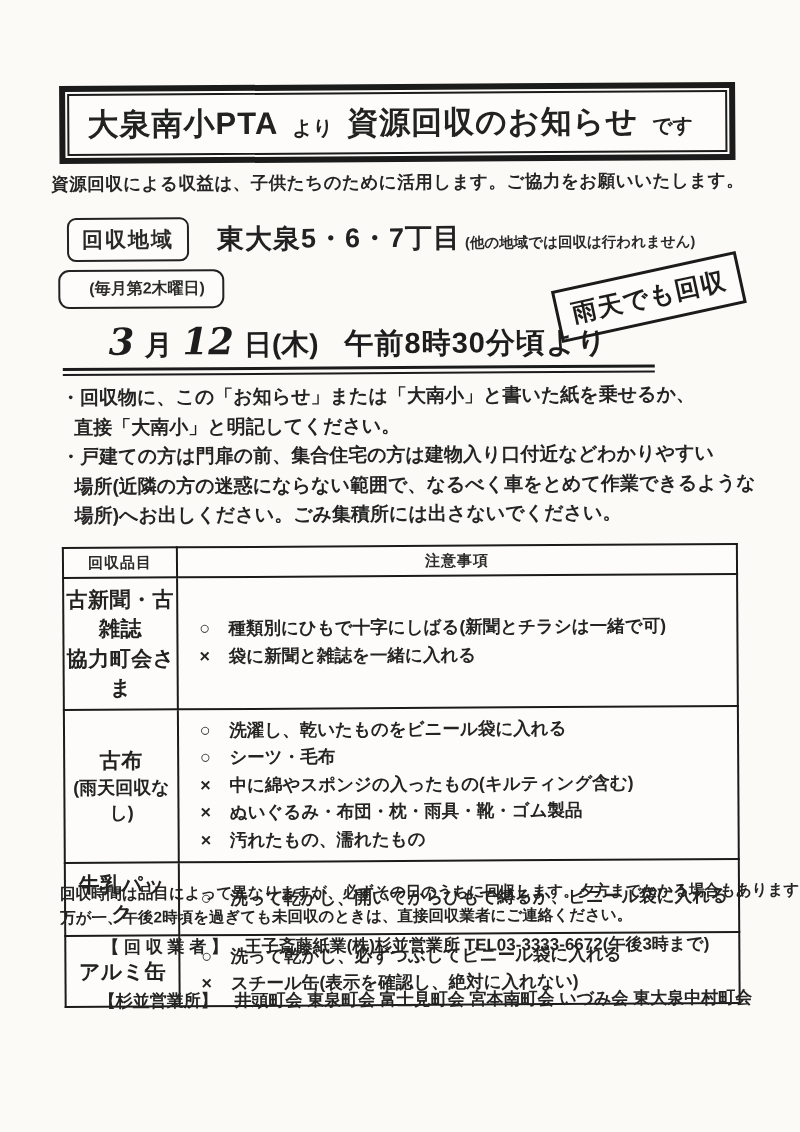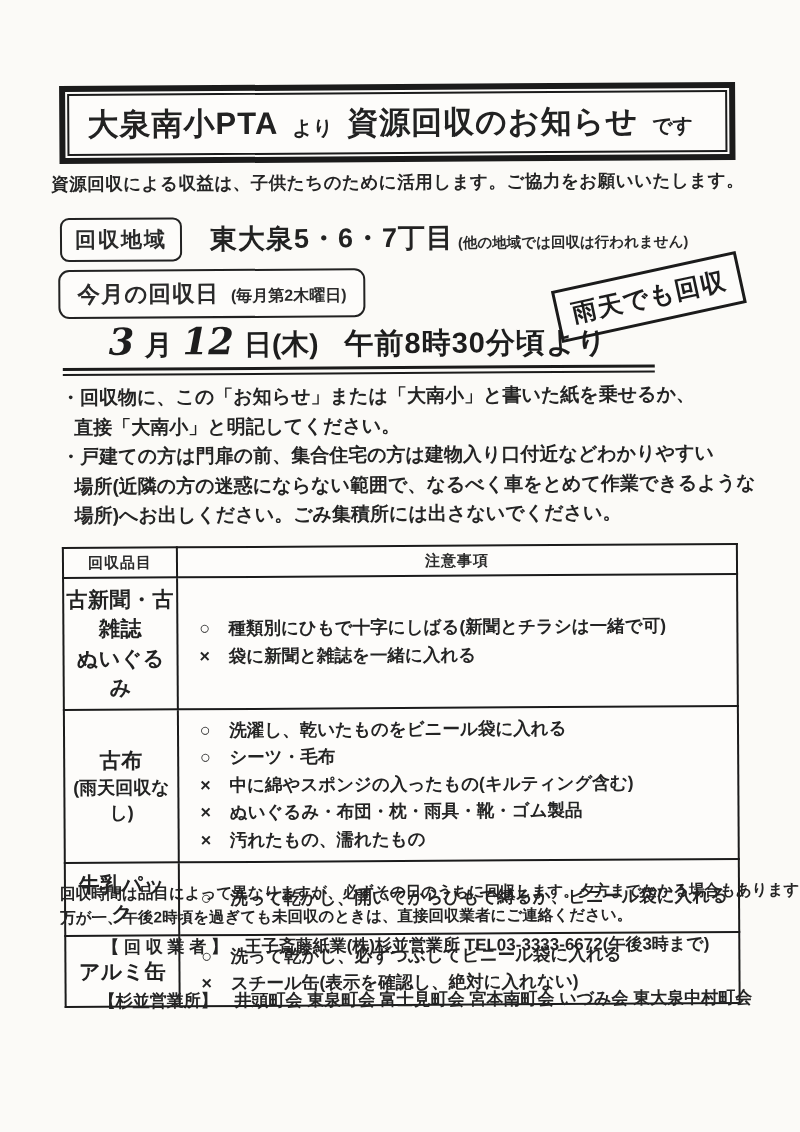--- a/index.html
+++ b/index.html
@@ -57,20 +57,21 @@
   }
   .round-label {
     border: 2.5px solid #222;
     border-radius: 9px;
     background: #fdfcfa;
     padding: 6px 13px;
     font-size: 21px;
     letter-spacing: 2px;
     white-space: nowrap;
     color: #2a2a2a;
+    margin-left: 7px;
   }
   .area-value { font-size: 27px; letter-spacing: 1px; margin-left: 28px; white-space: nowrap; color: #222; }
   .area-note { font-size: 14.5px; margin-left: 4px; padding-top: 10px; white-space: nowrap; color: #2a2a2a; }
 
   
   .schedule-box {
     position: absolute;
     left: 60px; top: 268px;
     border: 2.5px solid #222;
     border-radius: 11px;
@@ -223,21 +224,20 @@
 
     <div class="subtitle">資源回収による収益は、子供たちのために活用します。ご協力をお願いいたします。</div>
 
     <div class="area-row">
       <span class="round-label">回収地域</span>
       <span class="area-value">東大泉5・6・7丁目</span>
       <span class="area-note">(他の地域では回収は行われません)</span>
     </div>
 
     <div class="schedule-box">
-      <span class="schedule-label">今月の回収日</span>
       <span class="schedule-sub">(毎月第2木曜日)</span>
     </div>
 
     <div class="rain-badge">雨天でも回収</div>
 
     <div class="date-line">
       <span class="date-num">3</span>
       <span class="date-unit">月</span>
       <span class="date-num">12</span>
       <span class="date-unit">日(木)</span>
@@ -256,21 +256,21 @@
     <table class="rules-table">
       <tbody>
           <tr>
         <th class="col-item">回収品目</th>
         <th>注意事項</th>
       </tr>
 
       <tr>
         <td class="item-cell">
           <div class="item-line1">古新聞・古雑誌</div>
-          <div class="item-line1">ぬいぐるみ</div>
+          <div class="item-line1">協力町会さま</div>
         </td>
         <td class="notes-cell">
           <div class="note-line">
             <span class="note-mark">○</span>
             <span>種類別にひもで十字にしばる(新聞とチラシは一緒で可)</span>
           </div>
           <div class="note-line">
             <span class="note-mark">×</span>
             <span>袋に新聞と雑誌を一緒に入れる</span>
           </div>

